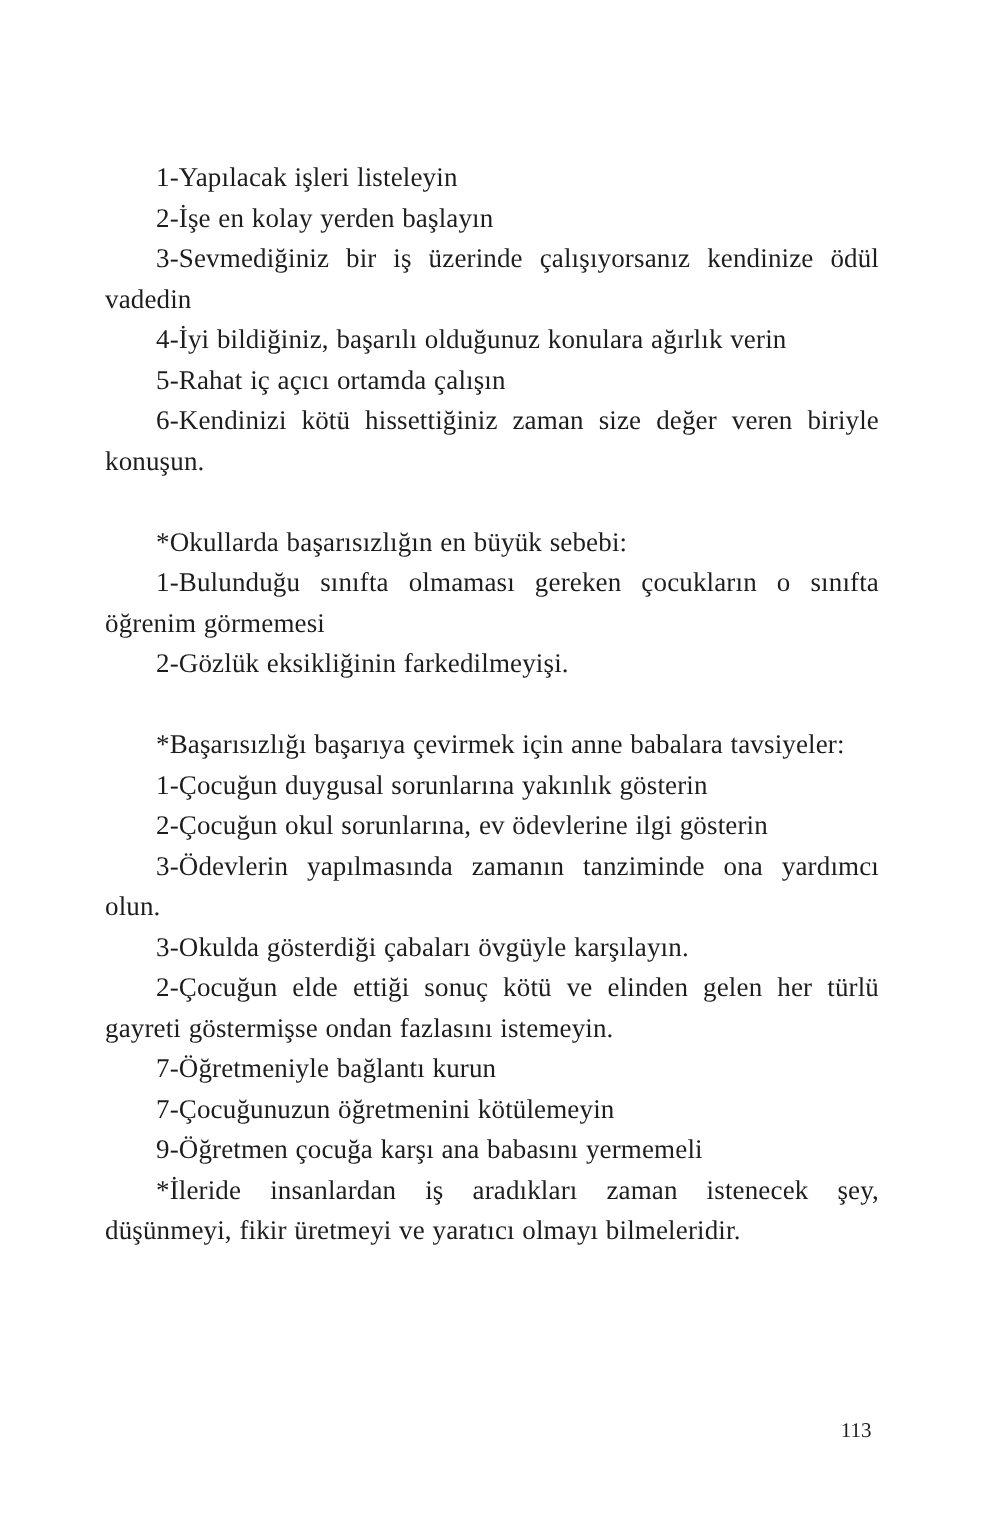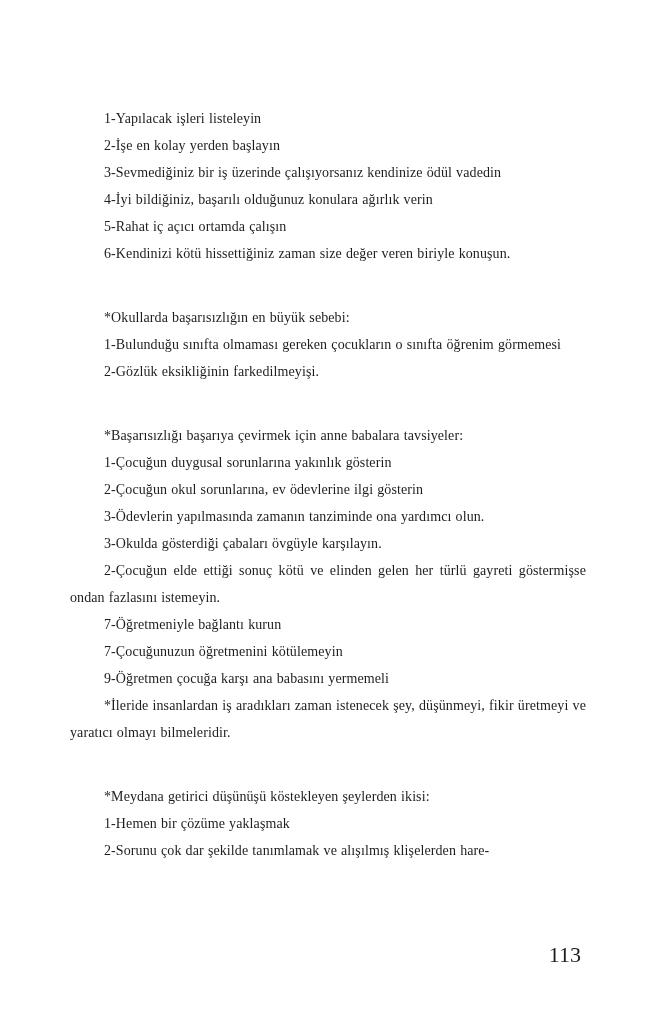--- a/index.html
+++ b/index.html
@@ -17,42 +17,42 @@
   .page {
     position: absolute;
     inset: 0;
     background: #ffffff;
   }
   .text-block {
     position: absolute;
     left: 70px;
     top: 105px;
     width: 516px;
-    font-size: 14px;
+    font-size: 18px;
     line-height: 27px;
     color: #1d1d1d;
     letter-spacing: 0.1px;
   }
   .text-block section { margin: 0; padding: 0; }
-  .text-block section + section { margin-top: 37px; }
+  .text-block section + section { margin-top: 27px; }
   .text-block p {
     margin: 0;
     padding: 0;
     text-align: justify;
     text-indent: 34px;
     hyphens: none;
     word-spacing: 0.5px;
   }
   .page-number {
     position: absolute;
     left: 70px;
     top: 941px;
     width: 511px;
     text-align: right;
-    font-size: 22px;
+    font-size: 14px;
     line-height: 27px;
     color: #1d1d1d;
   }
 </style>
 </head>
 <body>
 
 <div class="page">
   <main class="text-block" id="text-block">
       <section>
@@ -73,20 +73,15 @@
         <p>1-Çocuğun duygusal sorunlarına yakınlık gösterin</p>
         <p>2-Çocuğun okul sorunlarına, ev ödevlerine ilgi gösterin</p>
         <p>3-Ödevlerin yapılmasında zamanın tanziminde ona yardımcı olun.</p>
         <p>3-Okulda gösterdiği çabaları övgüyle karşılayın.</p>
         <p>2-Çocuğun elde ettiği sonuç kötü ve elinden gelen her türlü gayreti göstermişse ondan fazlasını istemeyin.</p>
         <p>7-Öğretmeniyle bağlantı kurun</p>
         <p>7-Çocuğunuzun öğretmenini kötülemeyin</p>
         <p>9-Öğretmen çocuğa karşı ana babasını yermemeli</p>
         <p>*İleride insanlardan iş aradıkları zaman istenecek şey, düşünmeyi, fi­kir üretmeyi ve yaratıcı olmayı bilmeleridir.</p>
       </section>
-      <section>
-        <p>*Meydana getirici düşünüşü köstekleyen şeylerden ikisi:</p>
-        <p>1-Hemen bir çözüme yaklaşmak</p>
-        <p>2-Sorunu çok dar şekilde tanımlamak ve alışılmış klişelerden hare-</p>
-      </section>
     </main>
   <div class="page-number">113</div>
 </div>
 
 </body></html>

